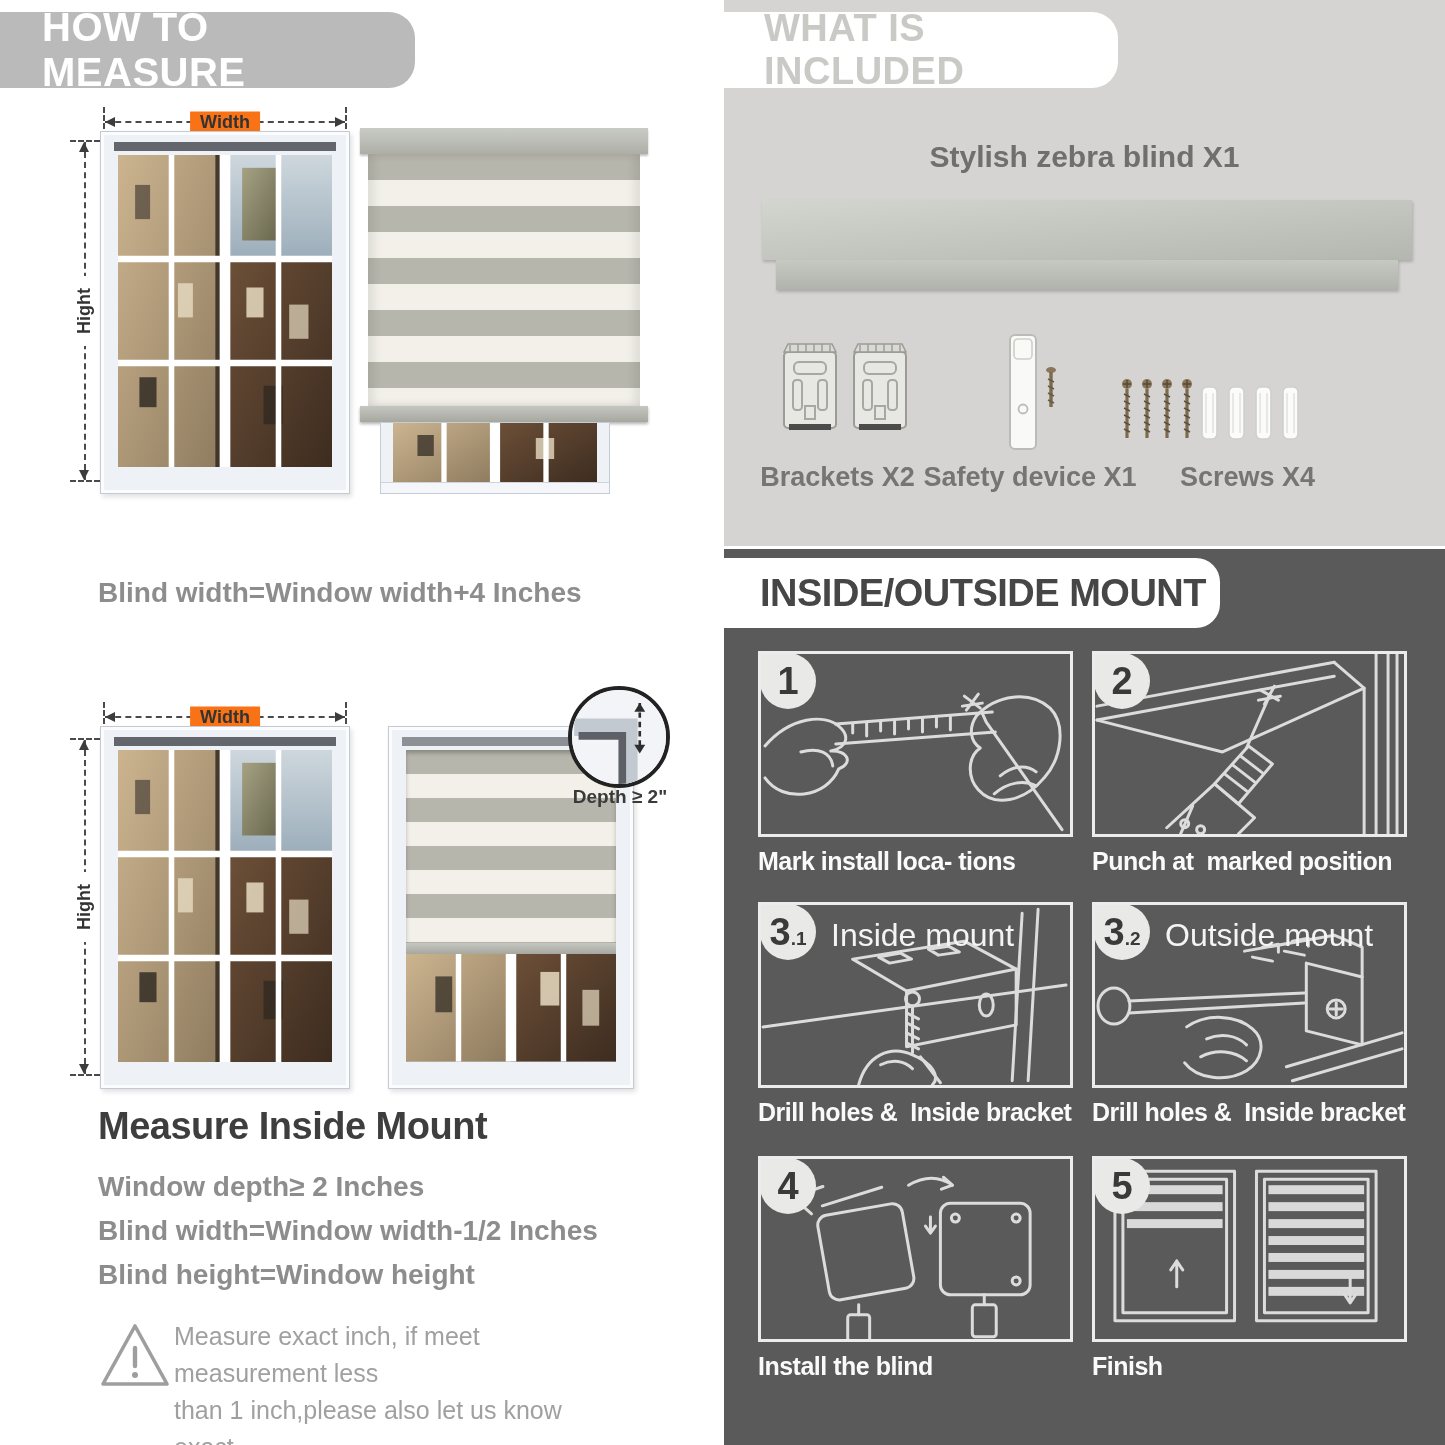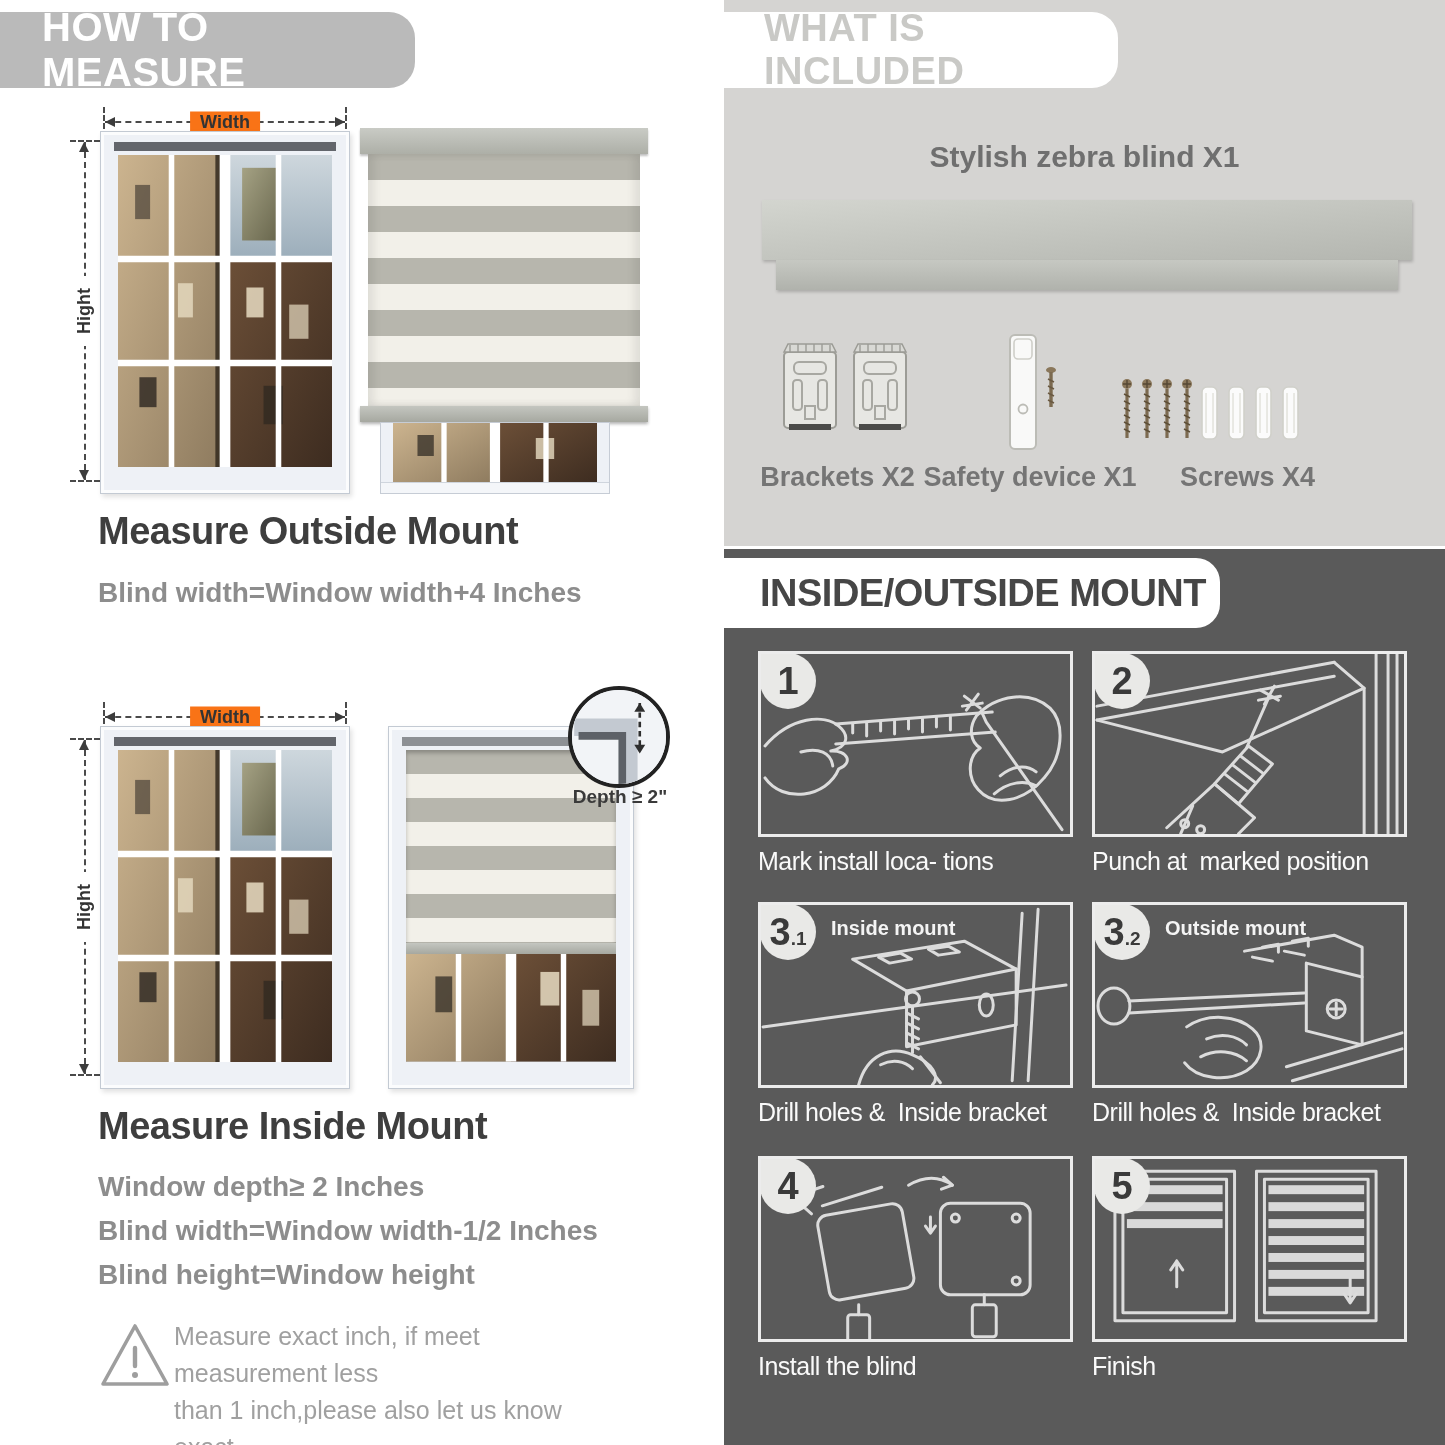--- a/index.html
+++ b/index.html
@@ -57,22 +57,22 @@
   .hw-label{position:absolute;top:462px;font-size:27px;font-weight:bold;color:#757575;text-align:center;}
 
   
   .panel-dark{position:absolute;left:724px;top:549px;width:866px;height:896px;background:#5a5a5a;}
   .step{position:absolute;width:315px;}
   .step .frame{position:relative;height:186px;border:3px solid #ececec;box-sizing:border-box;overflow:hidden;}
   .step .frame svg{position:absolute;left:0;top:0;width:100%;height:100%;}
   .badge{position:absolute;left:-1px;top:-1px;width:56px;height:56px;background:#e9e9e7;border-radius:0 50% 50% 50%;display:flex;align-items:center;justify-content:center;z-index:3;color:#3a3a3a;font-weight:bold;}
   .badge .n{font-size:38px;}
   .badge .sub{font-size:19px;margin-top:14px;}
-  .step-title{position:absolute;left:70px;top:12px;font-size:20px;font-weight:bold;color:#f4f4f4;z-index:3;}
-  .caption{margin-top:10px;font-size:25px;font-weight:normal;color:#fafafa;letter-spacing:-.5px;white-space:pre;}
+  .step-title{position:absolute;left:70px;top:12px;font-size:32px;font-weight:normal;color:#f4f4f4;z-index:3;}
+  .caption{margin-top:10px;font-size:25px;font-weight:bold;color:#fafafa;letter-spacing:-.5px;white-space:pre;}
 
   .lineart{stroke:#dcdcdc;stroke-width:3;fill:none;stroke-linecap:round;stroke-linejoin:round;}
 </style>
 </head>
 <body>
 
 <svg width="0" height="0" style="position:absolute" aria-hidden="true">
   <defs>
     <linearGradient id="g-tan" x1="0" y1="0" x2="1" y2="1">
         <stop offset="0" stop-color="#ccb48f"></stop>
@@ -147,21 +147,20 @@
       <rect x="70" y="10" width="9" height="14" fill="#e7dcc2" opacity=".8"></rect>
       <g stroke="#ffffff">
           <line x1="50" y1="0" x2="50" y2="40" stroke-width="5"></line>
           <line x1="25" y1="0" x2="25" y2="40" stroke-width="2.6"></line>
           <line x1="75" y1="0" x2="75" y2="40" stroke-width="2.6"></line>
         </g>
     </svg>
     <div class="sill"></div>
   </div>
 
-  <div class="big-title" style="left:98px;top:510px;">Measure Outside Mount</div>
   <div class="formula" style="left:98px;top:566px;">Blind width=Window width+4 Inches</div>
 
   <div class="h-dim" style="left:105px;top:716px;width:240px;">
     <span class="tickL"></span>
       <span class="tickR"></span>
     <span class="lbl">Width</span>
   </div>
   <div class="v-dim" style="left:84px;top:740px;height:334px;">
     <span class="tickT"></span>
       <span class="tickB"></span>

